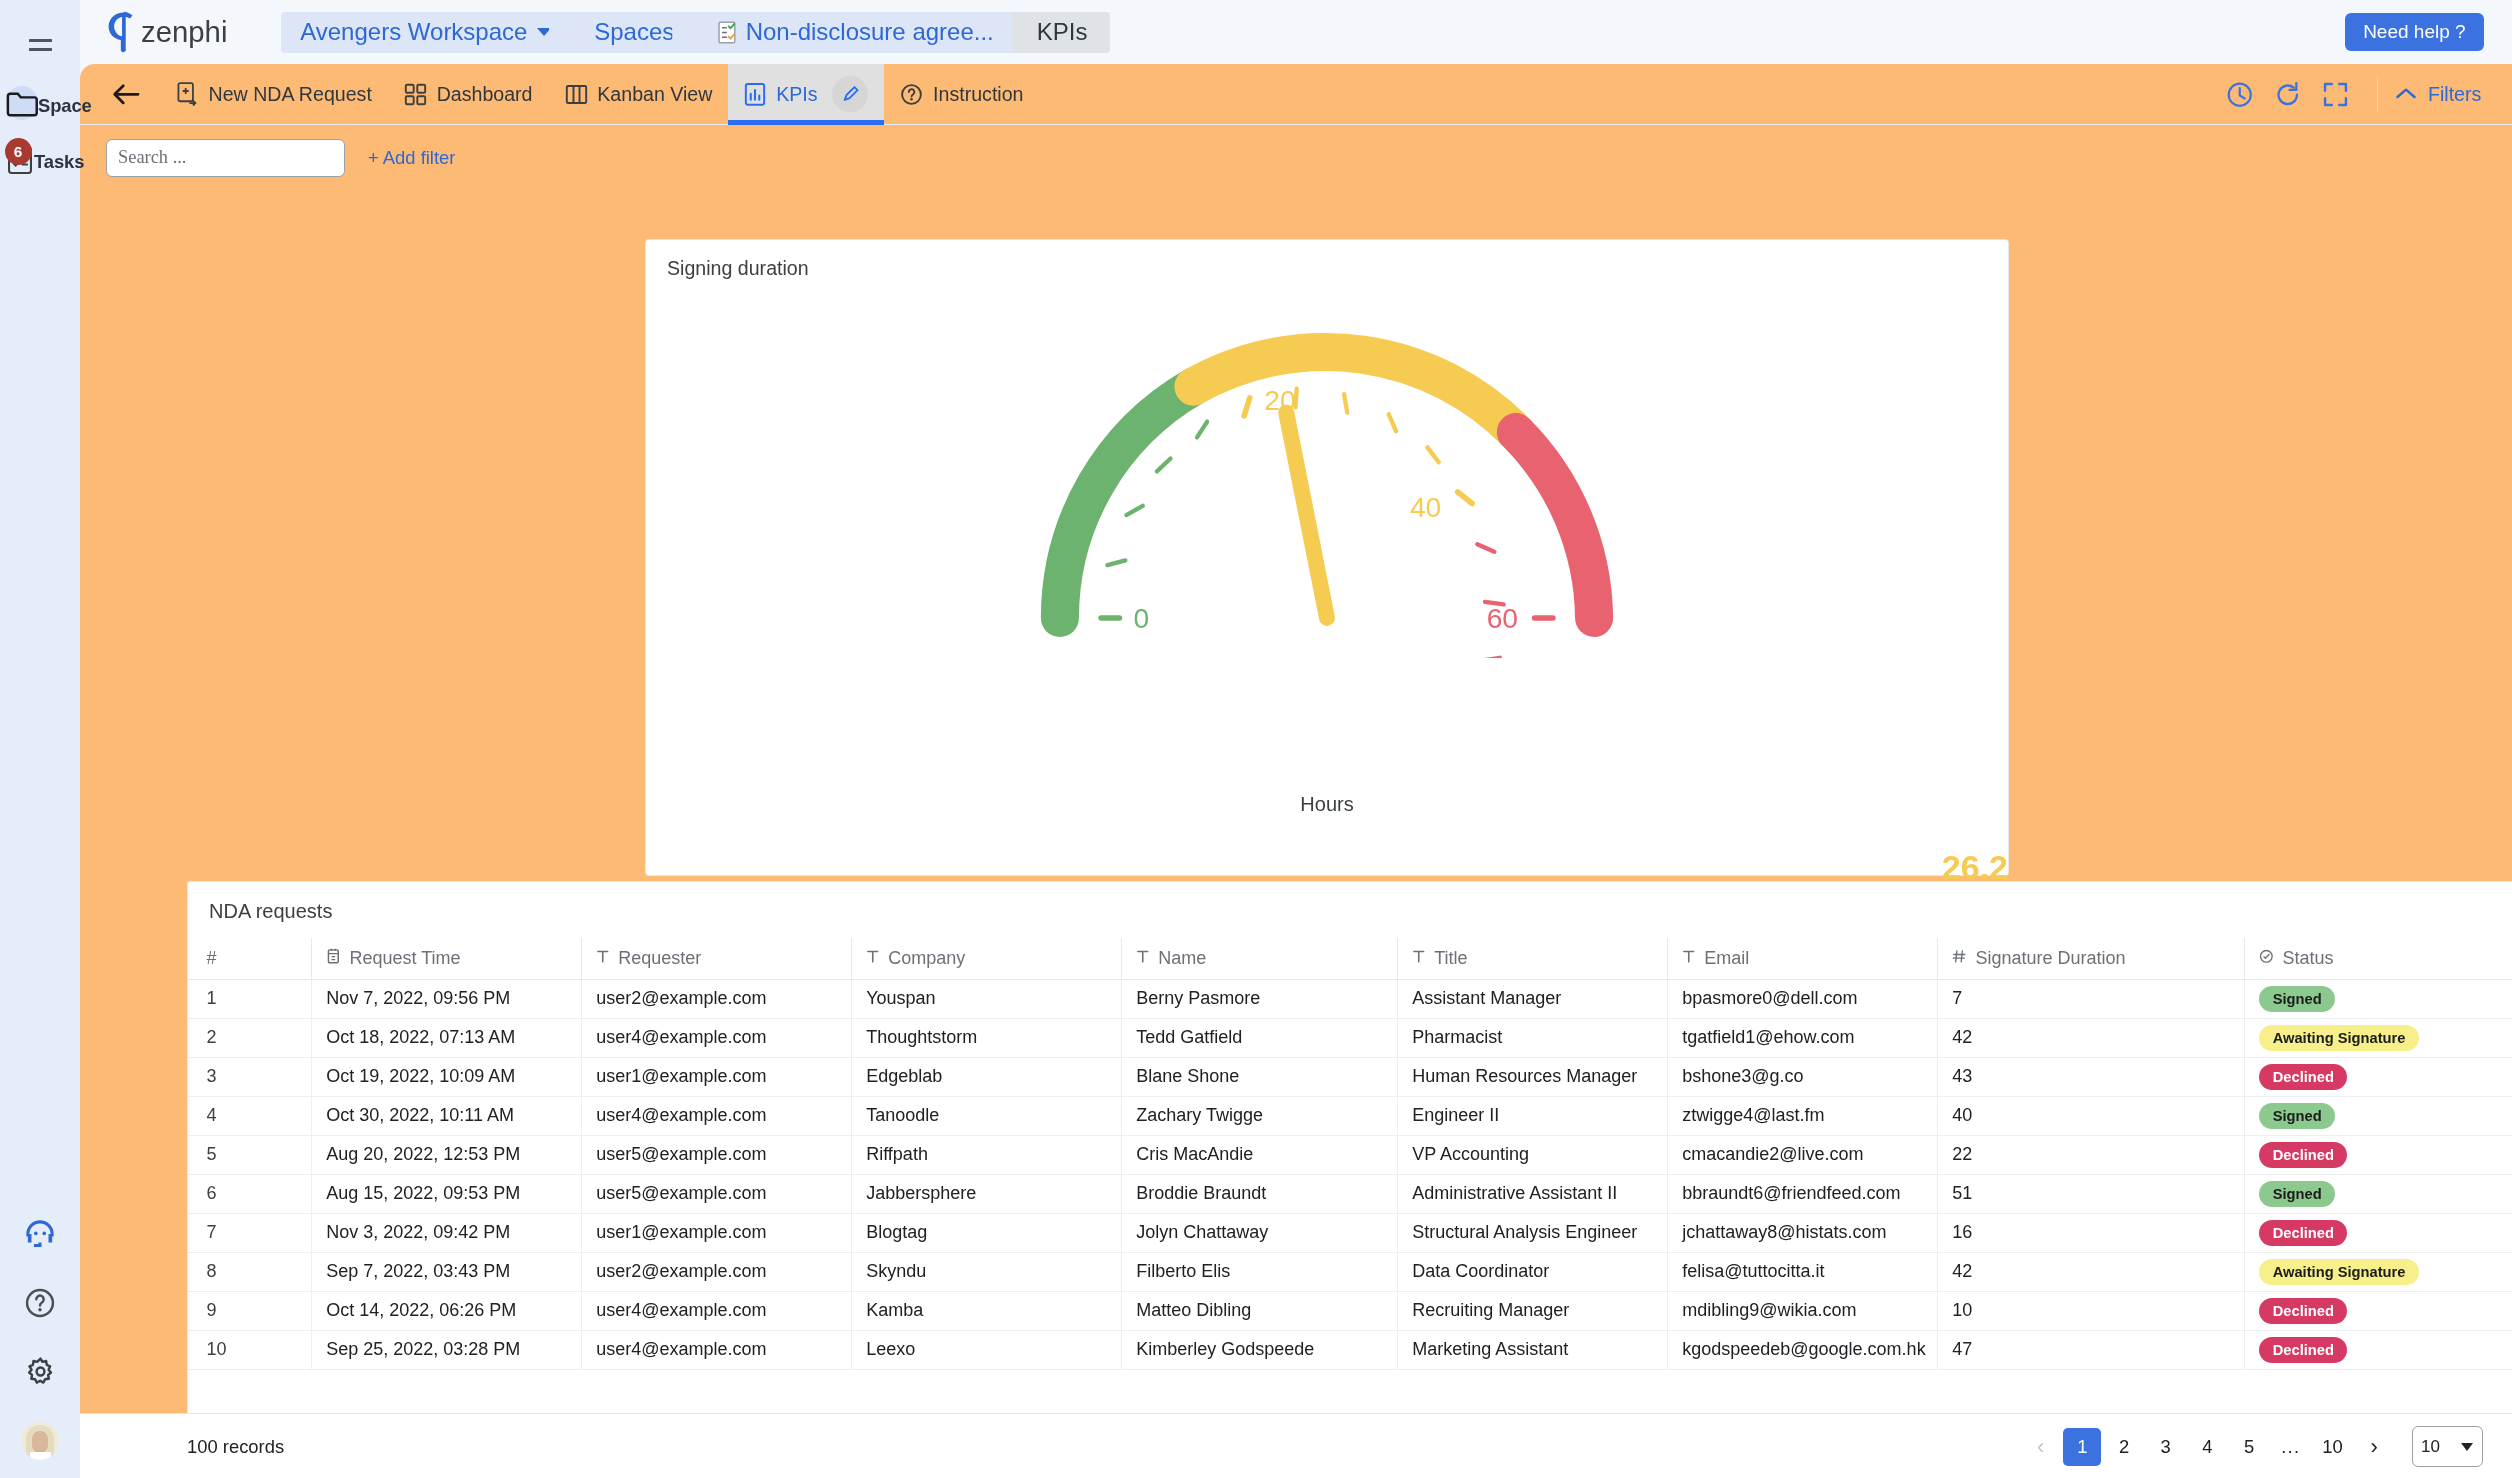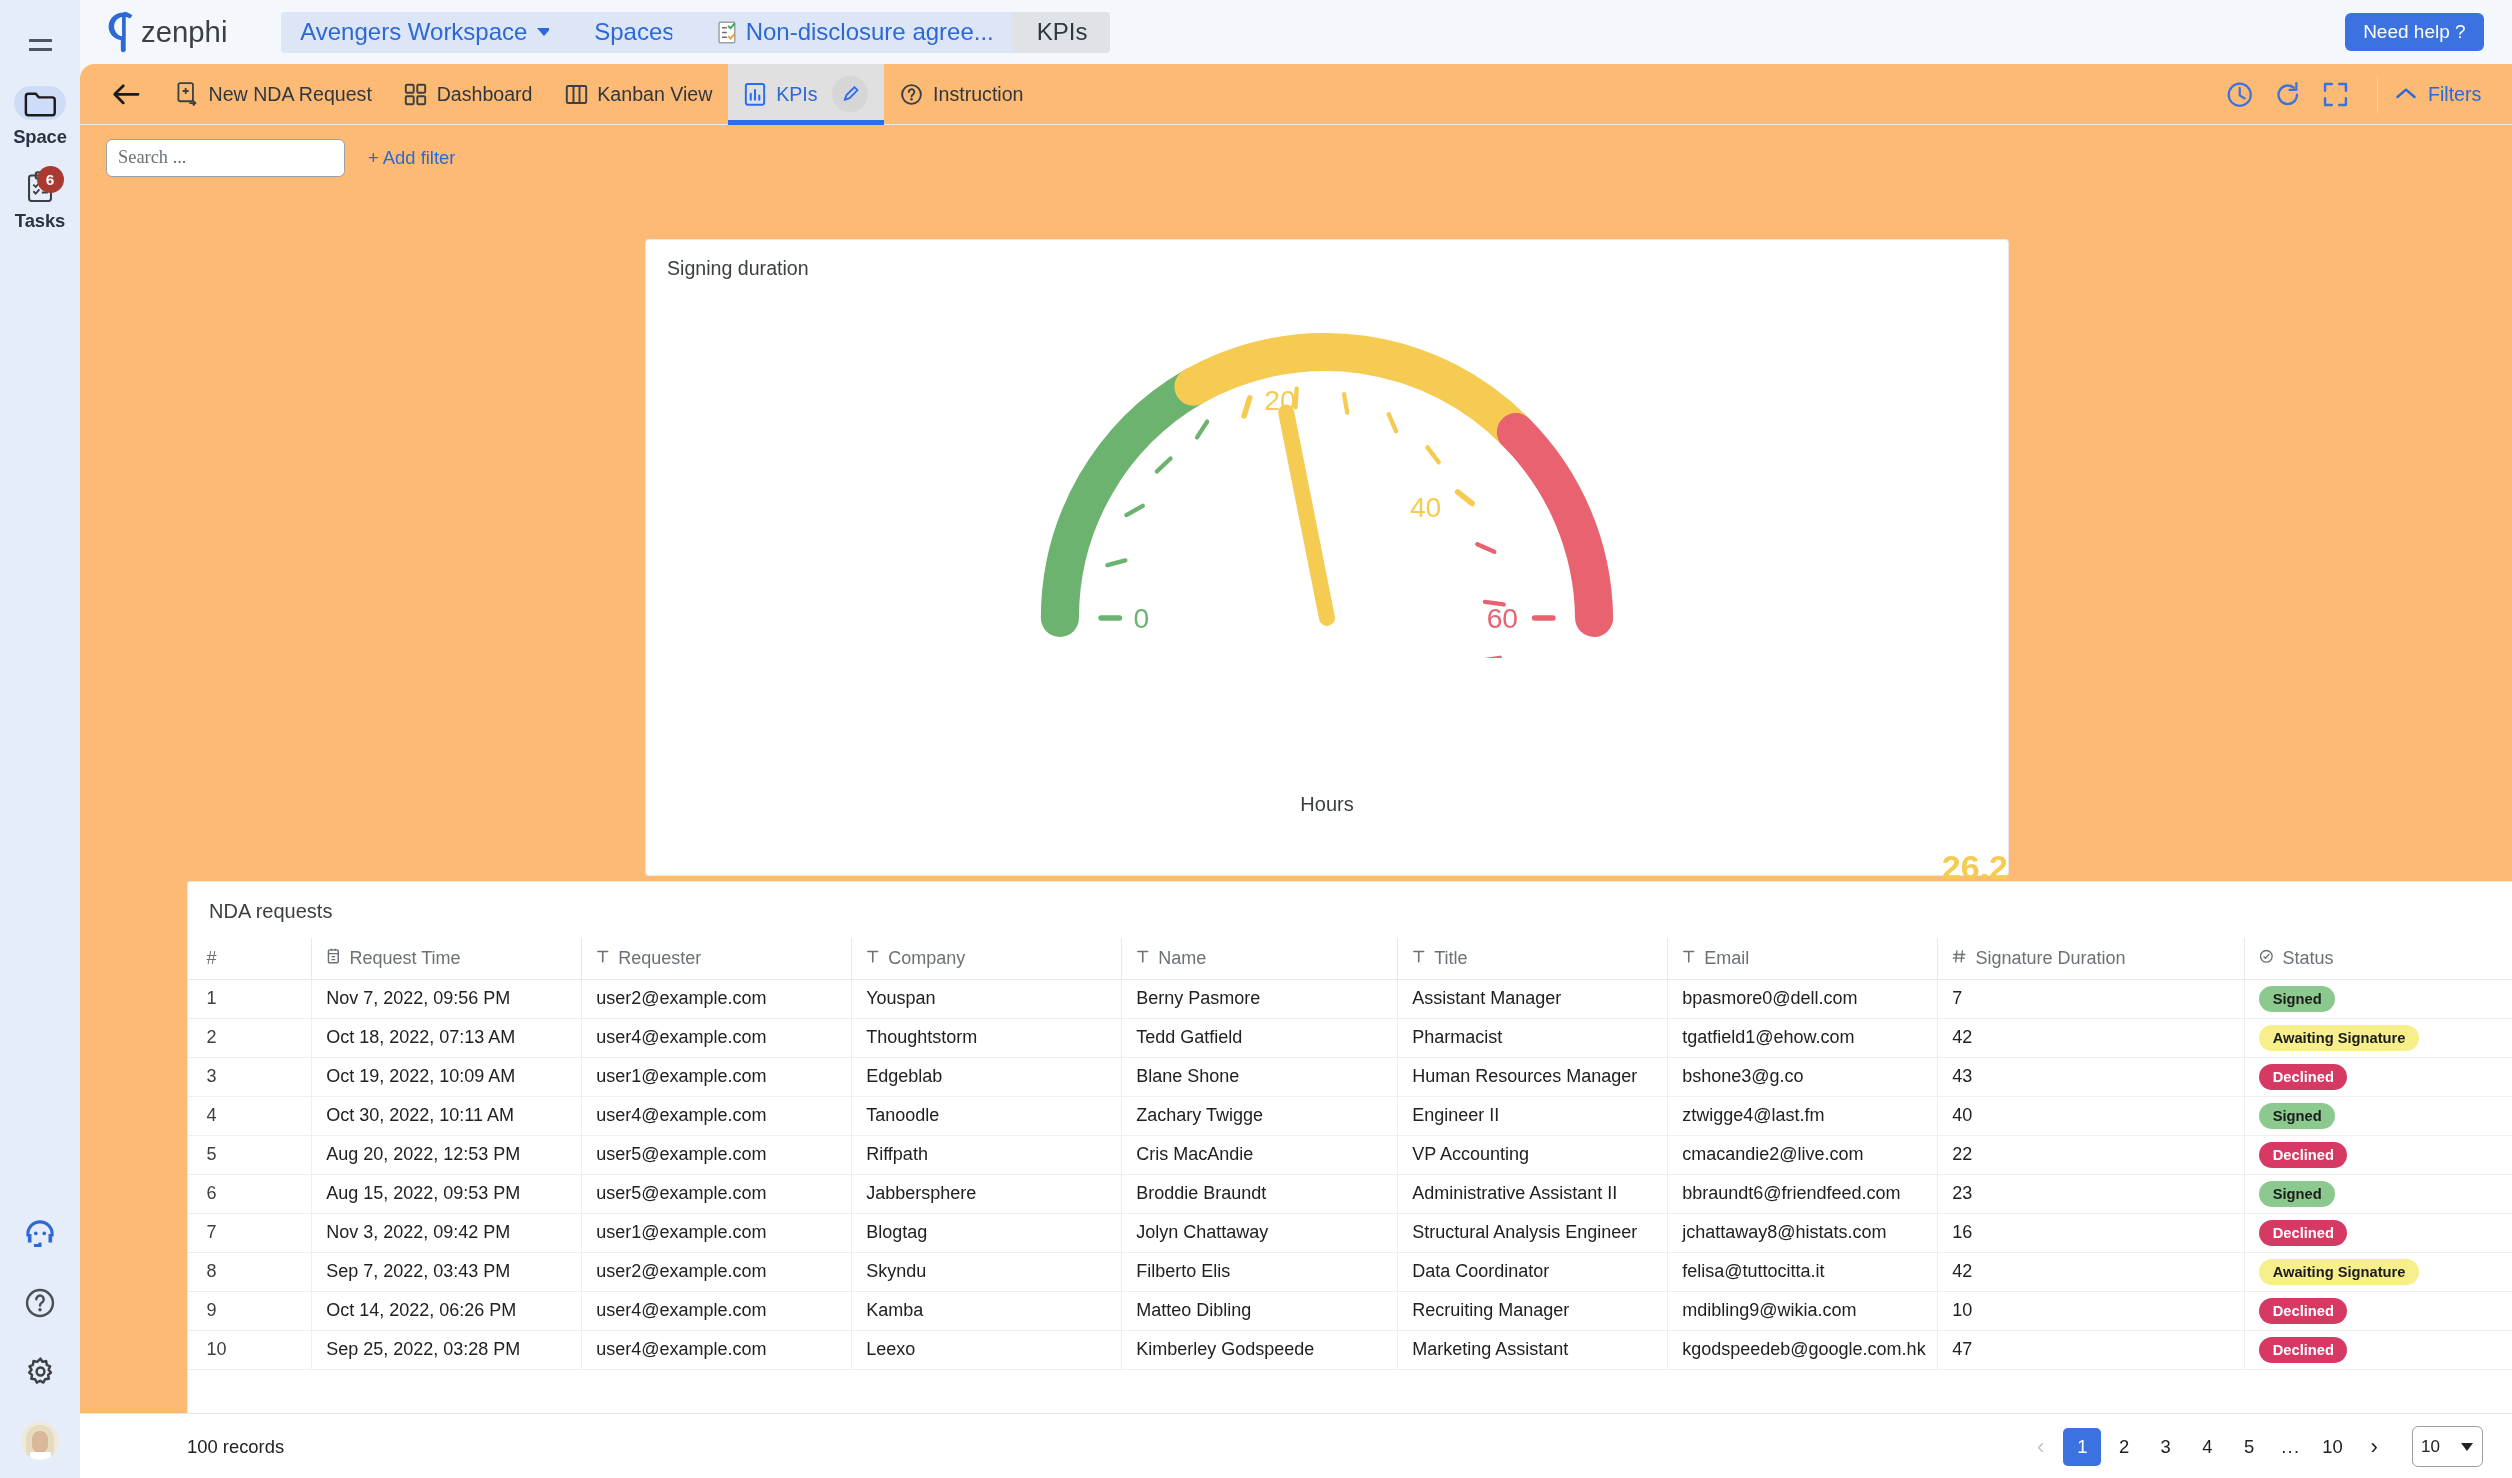--- a/index.html
+++ b/index.html
@@ -15,21 +15,21 @@
   #left-rail {
     position: absolute; left: 0; top: 0; width: 80px; height: 1478px;
     background: #e6edfa;
     display: flex; flex-direction: column; align-items: center;
     z-index: 30;
   }
   #hamburger { margin-top: 26px; width: 38px; height: 38px;
     display: flex; flex-direction: column; justify-content: center; align-items: center; gap: 5.5px; cursor: pointer; }
   #hamburger i { display:block; width: 23px; height: 3.7px; background: #4b5563; border-radius: 0.6px; }
 
-  .rail-item { margin-top: 22px; display: flex; flex-direction: column; align-items: center; cursor: pointer; width: 68px; }
+  .rail-item { margin-top: 22px; display: flex; flex-direction: row; align-items: center; cursor: pointer; width: 68px; }
   .rail-icon-wrap { width: 52px; height: 34px; display:flex; align-items:center; justify-content:center; border-radius: 17px; position: relative;}
   .rail-icon-wrap.active { background: #cfdcf7; }
   .rail-label { font-size: 18.4px; color: #2b3444; margin-top: 6.1px; font-weight: 600; letter-spacing: -0.1px;}
   .rail-badge {
     position: absolute; right: 2.5px; top: -3.7px; background: #a83a32; color: #fff;
     min-width: 27px; height: 27px; border-radius: 13.5px; font-size: 15.3px; font-weight: 600;
     display: flex; align-items: center; justify-content: center;
   }
 
   #rail-bottom { position: absolute; bottom: 18.4px; left: 0; width: 80px;
@@ -577,21 +577,21 @@
             <td><span class="badge declined">Declined</span></td>
           </tr>
           <tr>
             <td>6</td>
             <td>Aug 15, 2022, 09:53 PM</td>
             <td>user5@example.com</td>
             <td>Jabbersphere</td>
             <td>Broddie Braundt</td>
             <td>Administrative Assistant II</td>
             <td>bbraundt6@friendfeed.com</td>
-            <td>23</td>
+            <td>51</td>
             <td><span class="badge signed">Signed</span></td>
           </tr>
           <tr>
             <td>7</td>
             <td>Nov 3, 2022, 09:42 PM</td>
             <td>user1@example.com</td>
             <td>Blogtag</td>
             <td>Jolyn Chattaway</td>
             <td>Structural Analysis Engineer</td>
             <td>jchattaway8@histats.com</td>

